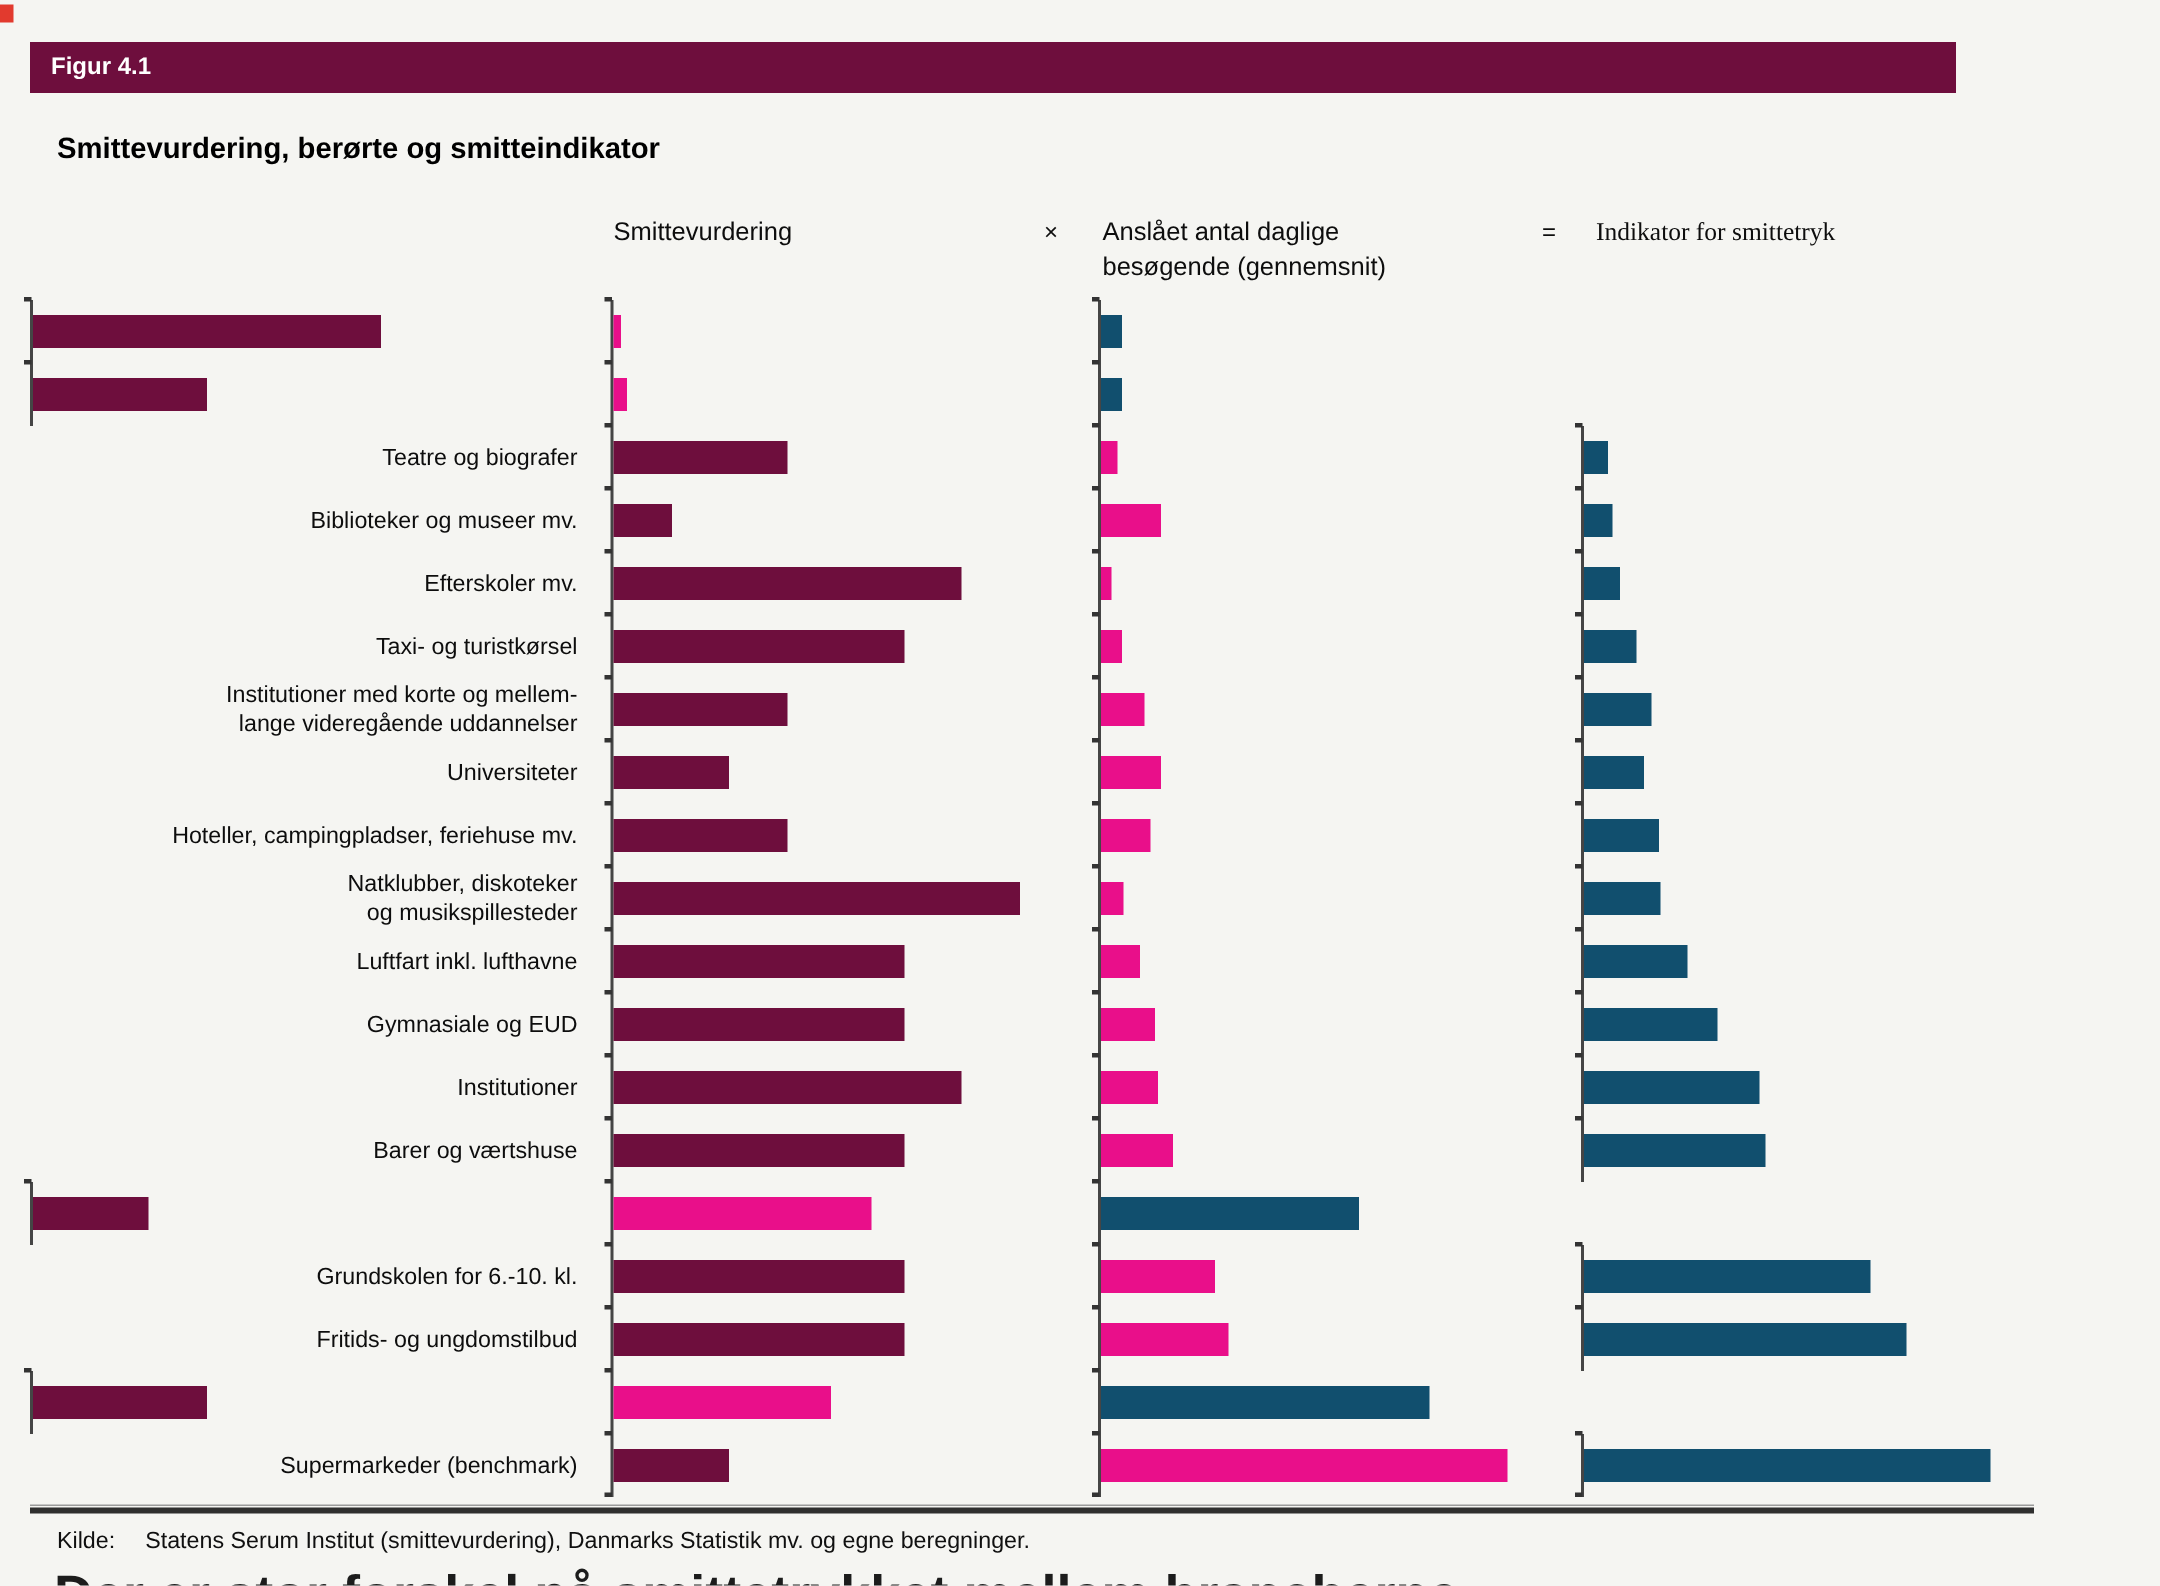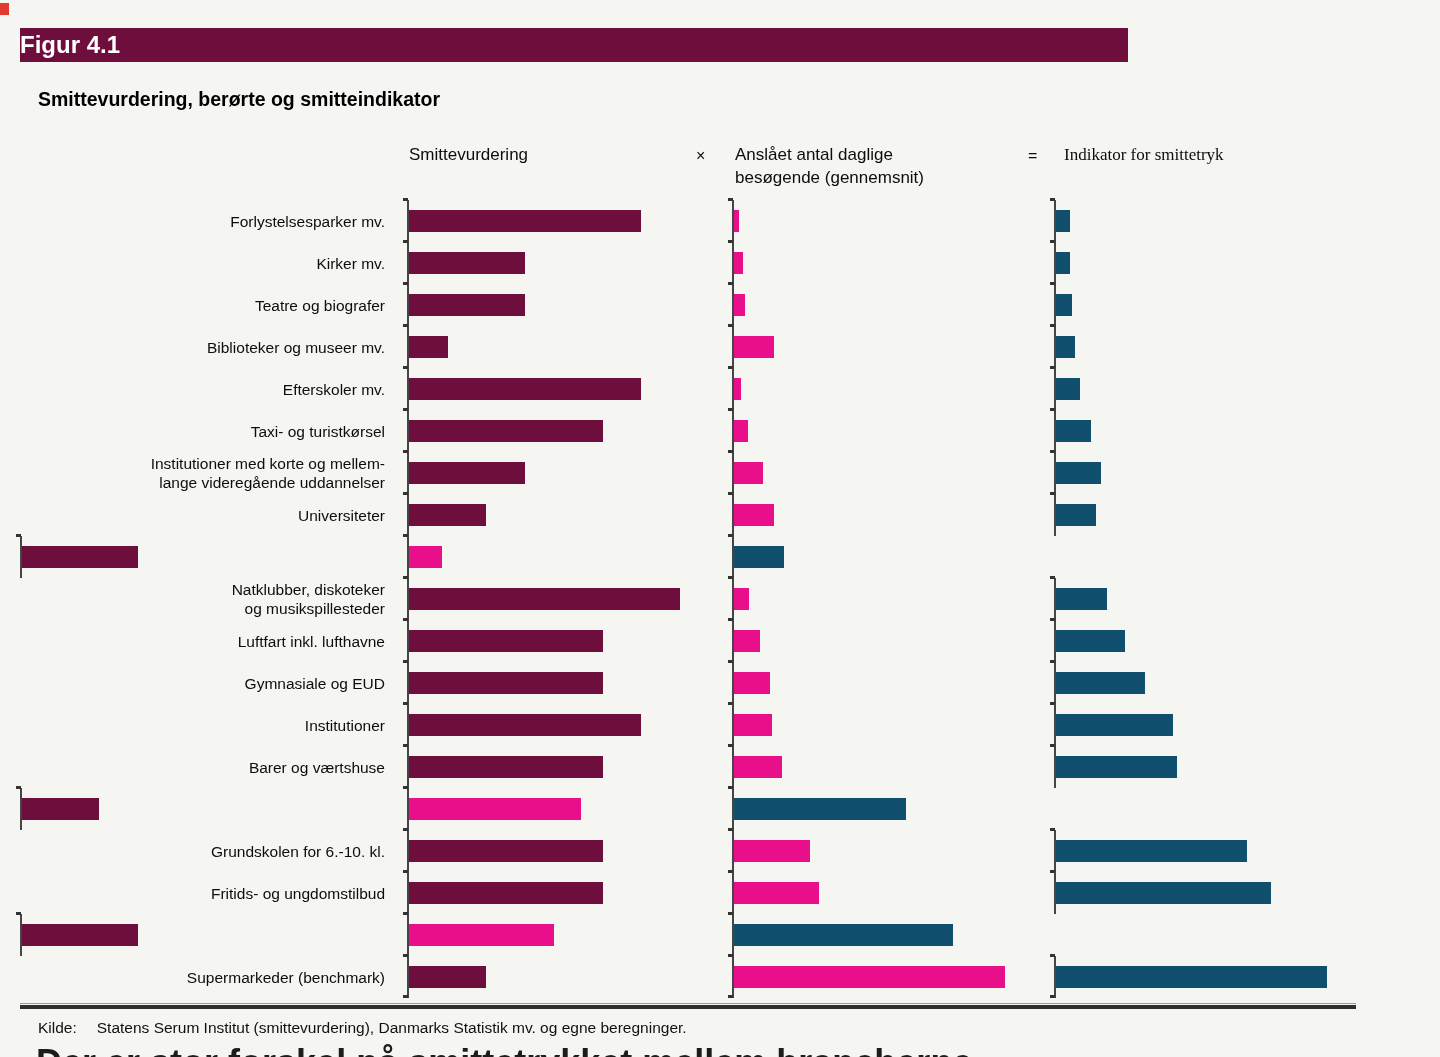--- a/index.html
+++ b/index.html
@@ -11,24 +11,24 @@
     background: #f5f5f2;
     font-family: "Liberation Sans", "DejaVu Sans", sans-serif;
     color: #111;
     position: relative;
   }
   .artifact {
     position: absolute; left: 0; top: 3px; width: 9px; height: 12px;
     background: #e23a2e;
   }
   .figure-tag-bar {
-    position: absolute; left: 20px; top: 28px; width: 1108px; height: 34px;
+    position: absolute; left: 20px; top: 28px; width: 1284px; height: 34px;
     background: var(--maroon, #6e0e3d);
-    color: #ffffff; font-size: 24px; font-weight: bold;
-    line-height: 34px; box-sizing: border-box;
+    color: #ffffff; font-size: 16px; font-weight: bold;
+    line-height: 34px; padding-left: 14px; box-sizing: border-box;
   }
   .figure-title {
     position: absolute; left: 38px; top: 88px;
     font-size: 19.5px; font-weight: bold; color: #000;
   }
   .grid-cols {
     display: grid;
     grid-template-columns: 387px 325px 322px 302px;
   }
   .col-headers {
@@ -113,34 +113,32 @@
     <span class="h-text">Anslået antal daglige besøgende (gennemsnit)</span>
   </div>
   <div class="h-cell h-p3">
     <span class="operator">=</span>
     <span class="h-text">Indikator for smittetryk</span>
   </div>
 </div>
 
 <div class="chart">
   <div class="row grid-cols">
-    <div class="label">Forlystelsesparker mv.</div>
     <div class="cell">
       <div class="bar bar1" style="width: 232.2px;"></div>
     </div>
     <div class="cell">
       <div class="bar bar2" style="width: 4.9px;"></div>
     </div>
     <div class="cell">
       <div class="bar bar3" style="width: 14.1px;"></div>
     </div>
   </div>
 
   <div class="row grid-cols">
-    <div class="label">Kirker mv.</div>
     <div class="cell">
       <div class="bar bar1" style="width: 116.1px;"></div>
     </div>
     <div class="cell">
       <div class="bar bar2" style="width: 8.9px;"></div>
     </div>
     <div class="cell">
       <div class="bar bar3" style="width: 14.1px;"></div>
     </div>
   </div>
@@ -218,20 +216,21 @@
     </div>
     <div class="cell">
       <div class="bar bar2" style="width: 40.1px;"></div>
     </div>
     <div class="cell">
       <div class="bar bar3" style="width: 40.1px;"></div>
     </div>
   </div>
 
   <div class="row grid-cols">
+    <div class="label">Hoteller, campingpladser, feriehuse mv.</div>
     <div class="cell">
       <div class="bar bar1" style="width: 116.1px;"></div>
     </div>
     <div class="cell">
       <div class="bar bar2" style="width: 33.1px;"></div>
     </div>
     <div class="cell">
       <div class="bar bar3" style="width: 50.1px;"></div>
     </div>
   </div>

